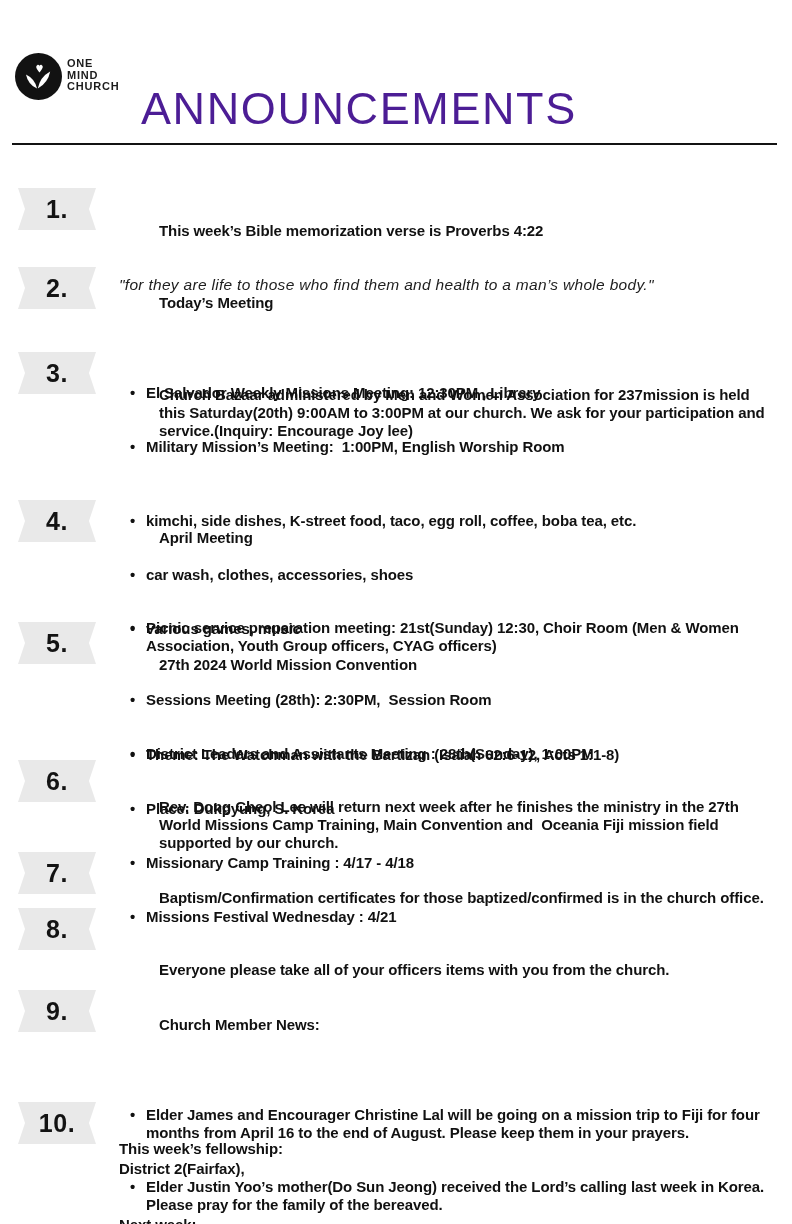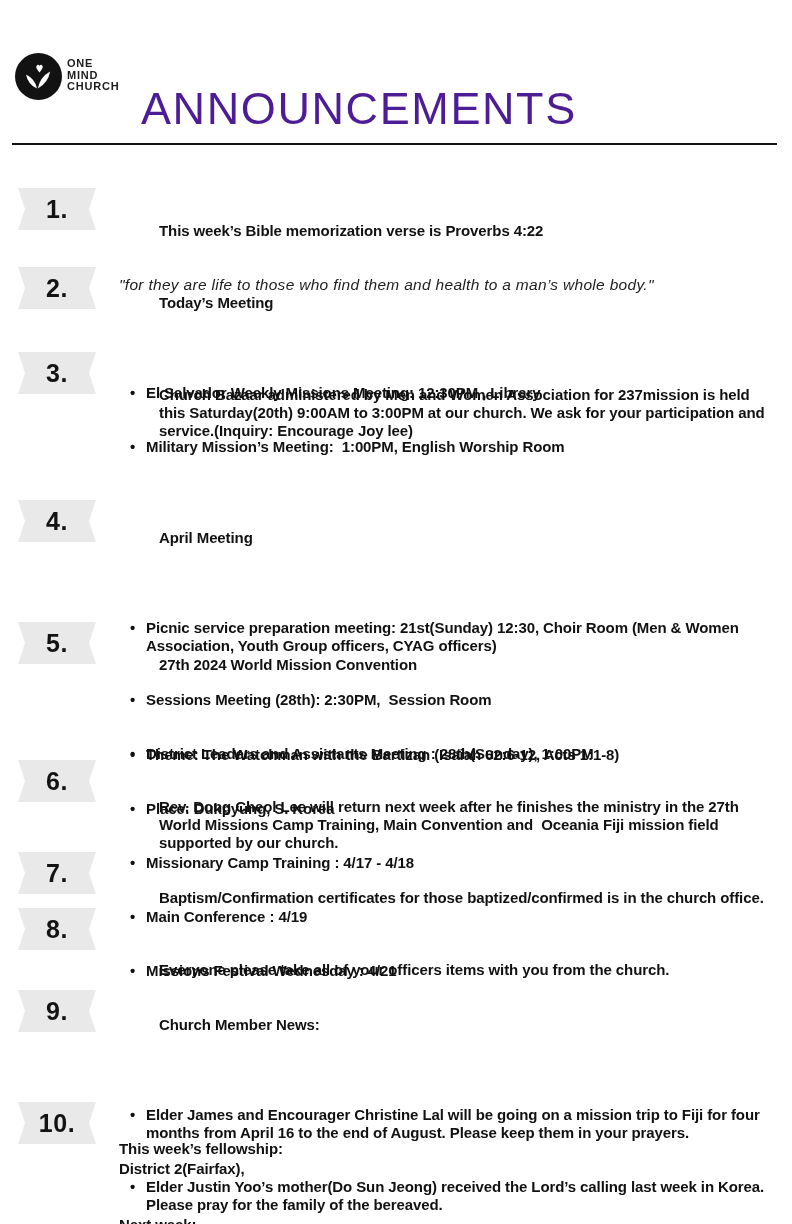--- a/index.html
+++ b/index.html
@@ -105,20 +105,25 @@
       </ul>
     </div>
   </div>
 
   <div class="item" style="top:350px">
     <div class="badge" style="margin-top:2px">
       <span>3.</span>
     </div>
     <div class="content">
       <div class="heading">Church Bazaar administered by Men and Women Association for 237mission is held this Saturday(20th) 9:00AM to 3:00PM at our church. We ask for your participation and service.(Inquiry: Encourage Joy lee)</div>
+      <ul class="bullets">
+        <li>kimchi, side dishes, K-street food, taco, egg roll, coffee, boba tea, etc.</li>
+        <li>car wash, clothes, accessories, shoes</li>
+        <li>various games, music</li>
+      </ul>
     </div>
   </div>
 
   <div class="item" style="top:493px">
     <div class="badge" style="margin-top:7px">
       <span>4.</span>
     </div>
     <div class="content">
       <div class="heading">April Meeting</div>
       <ul class="bullets">
@@ -132,21 +137,20 @@
   <div class="item" style="top:620px">
     <div class="badge" style="margin-top:2px">
       <span>5.</span>
     </div>
     <div class="content">
       <div class="heading">27th 2024 World Mission Convention</div>
       <ul class="bullets">
         <li>Theme: The Watchman with the Bartizan (Isaiah 62:6-12, Acts 1:1-8)</li>
         <li>Place: Dukpyung, S. Korea</li>
         <li>Missionary Camp Training : 4/17 - 4/18</li>
-        <li>Main Conference : 4/19</li>
         <li>Missions Festival Wednesday : 4/21</li>
       </ul>
     </div>
   </div>
 
   <div class="item" style="top:762px">
     <div class="badge" style="margin-top:-2px">
       <span>6.</span>
     </div>
     <div class="content">

